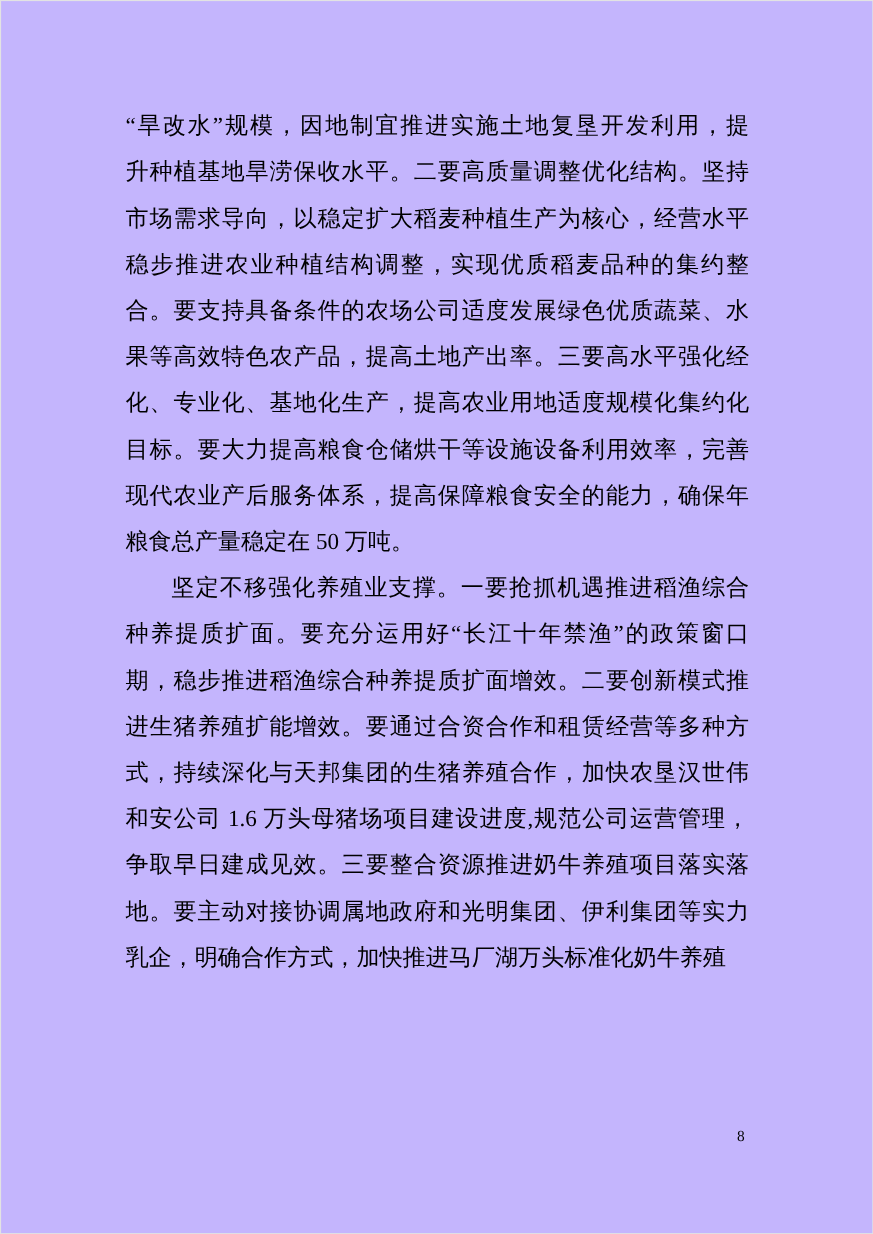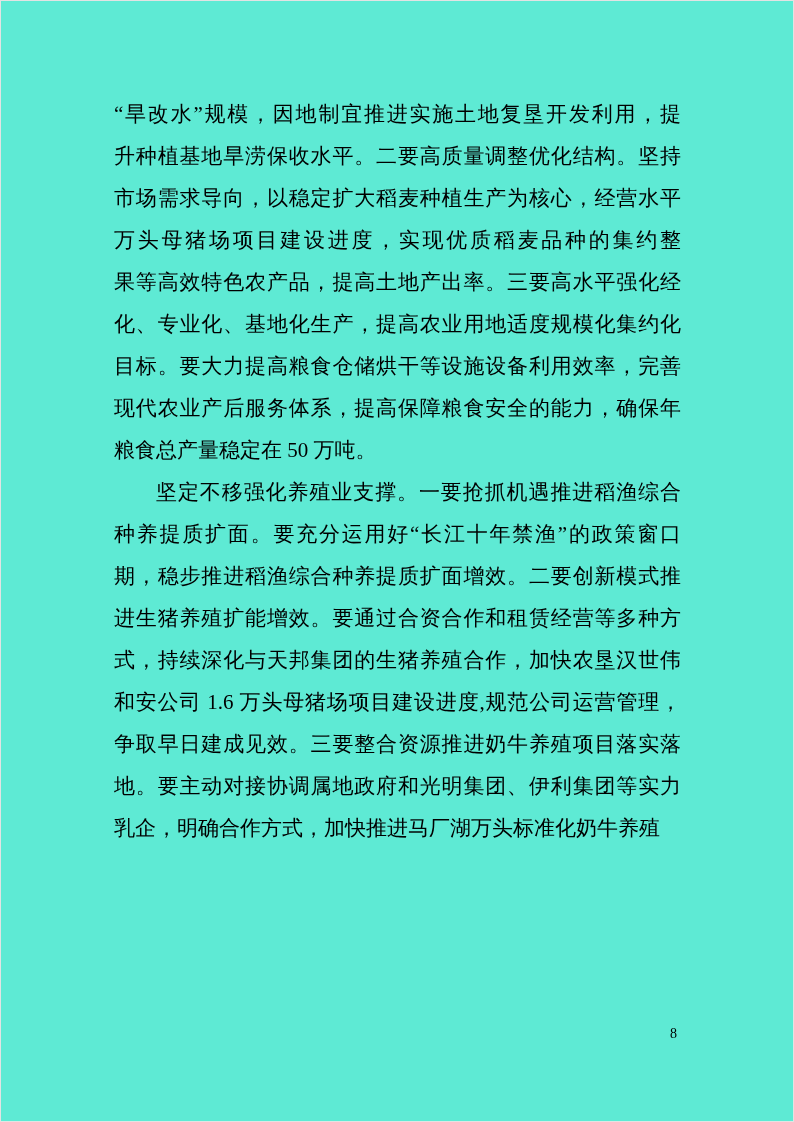--- a/index.html
+++ b/index.html
@@ -4,21 +4,21 @@
 <style>
   html, body {
     margin: 0;
     padding: 0;
     background: #ffffff;
   }
   .page {
     position: relative;
     width: 794px;
     height: 1122px;
-    background: #5eead4;
+    background: #c4b5fd;
     border: 1px solid #e3e3e3;
     box-sizing: border-box;
     overflow: hidden;
     font-family: "Liberation Serif", "DejaVu Serif", serif;
     color: #000000;
   }
   .text-body {
     position: absolute;
     left: 113px;
     top: 92px;
@@ -57,21 +57,22 @@
 </head>
 <body>
 
 <div class="page">
   <div class="text-body">
 
     <div class="para">
       <div class="line">“旱改水”规模，因地制宜推进实施土地复垦开发利用，提</div>
       <div class="line">升种植基地旱涝保收水平。二要高质量调整优化结构。坚持</div>
       <div class="line">市场需求导向，以稳定扩大稻麦种植生产为核心，经营水平</div>
-      <div class="line">万头母猪场项目建设进度，实现优质稻麦品种的集约整</div>
+      <div class="line">稳步推进农业种植结构调整，实现优质稻麦品种的集约整</div>
+      <div class="line">合。要支持具备条件的农场公司适度发展绿色优质蔬菜、水</div>
       <div class="line">果等高效特色农产品，提高土地产出率。三要高水平强化经</div>
       <div class="line">化、专业化、基地化生产，提高农业用地适度规模化集约化</div>
       <div class="line">目标。要大力提高粮食仓储烘干等设施设备利用效率，完善</div>
       <div class="line">现代农业产后服务体系，提高保障粮食安全的能力，确保年</div>
       <div class="line last">粮食总产量稳定在 50 万吨。</div>
     </div>
 
     <div class="para">
       <div class="line indent">坚定不移强化养殖业支撑。一要抢抓机遇推进稻渔综合</div>
       <div class="line">种养提质扩面。要充分运用好“长江十年禁渔”的政策窗口</div>

